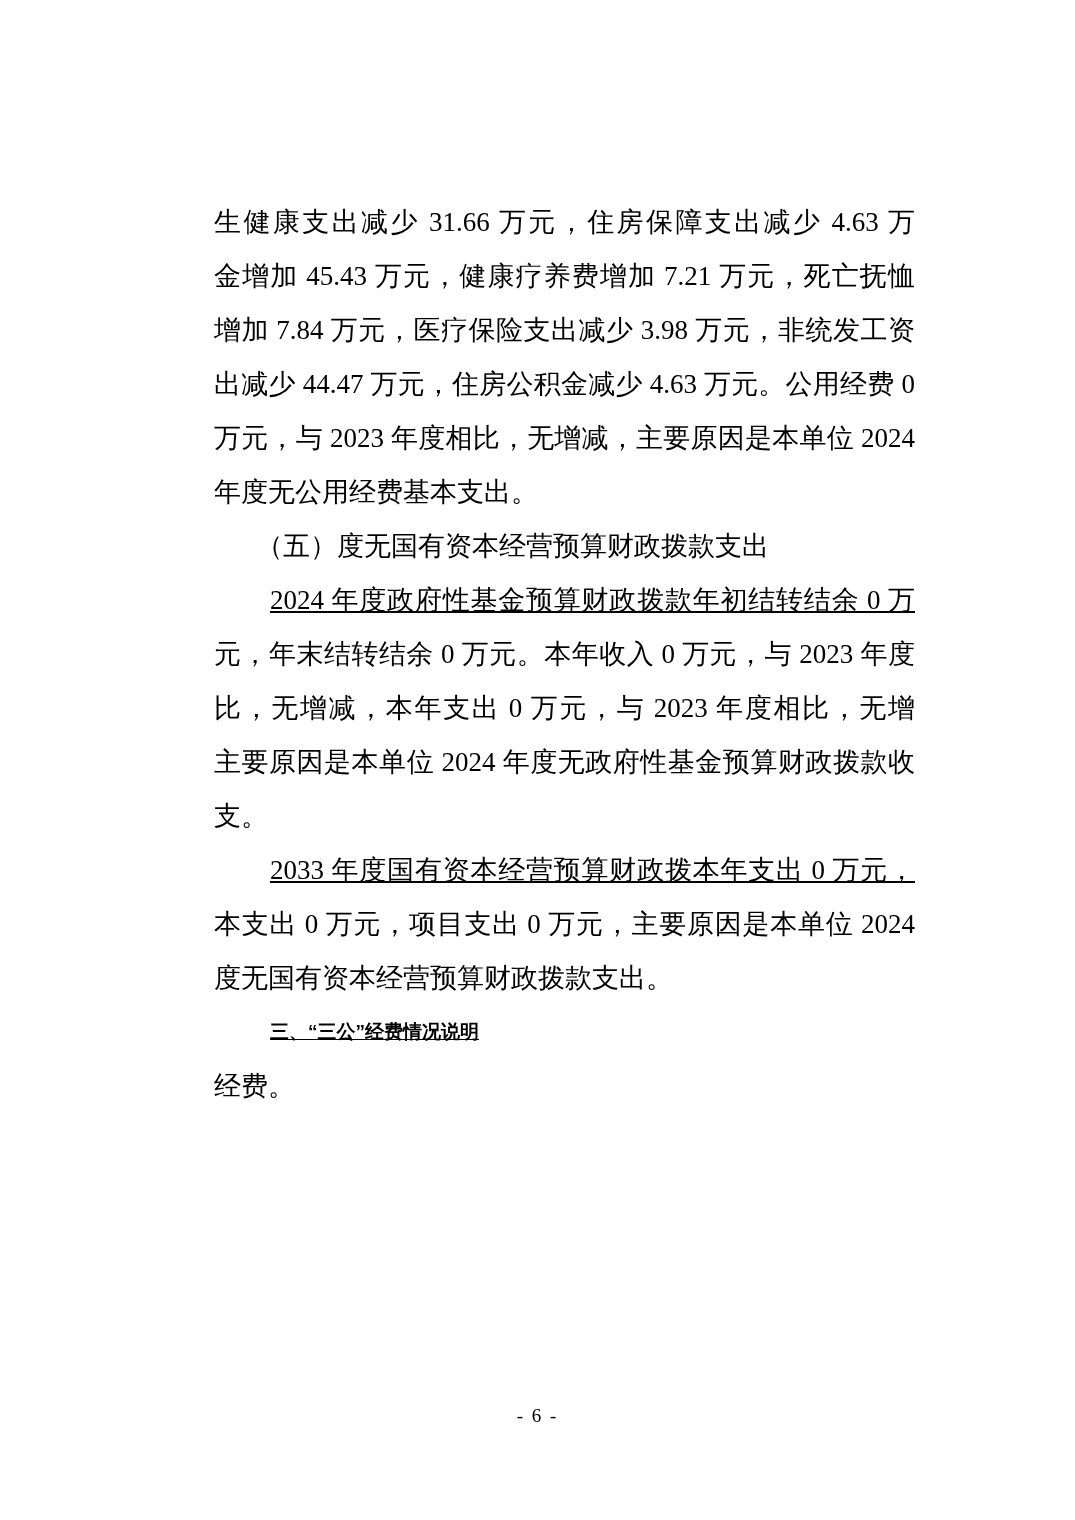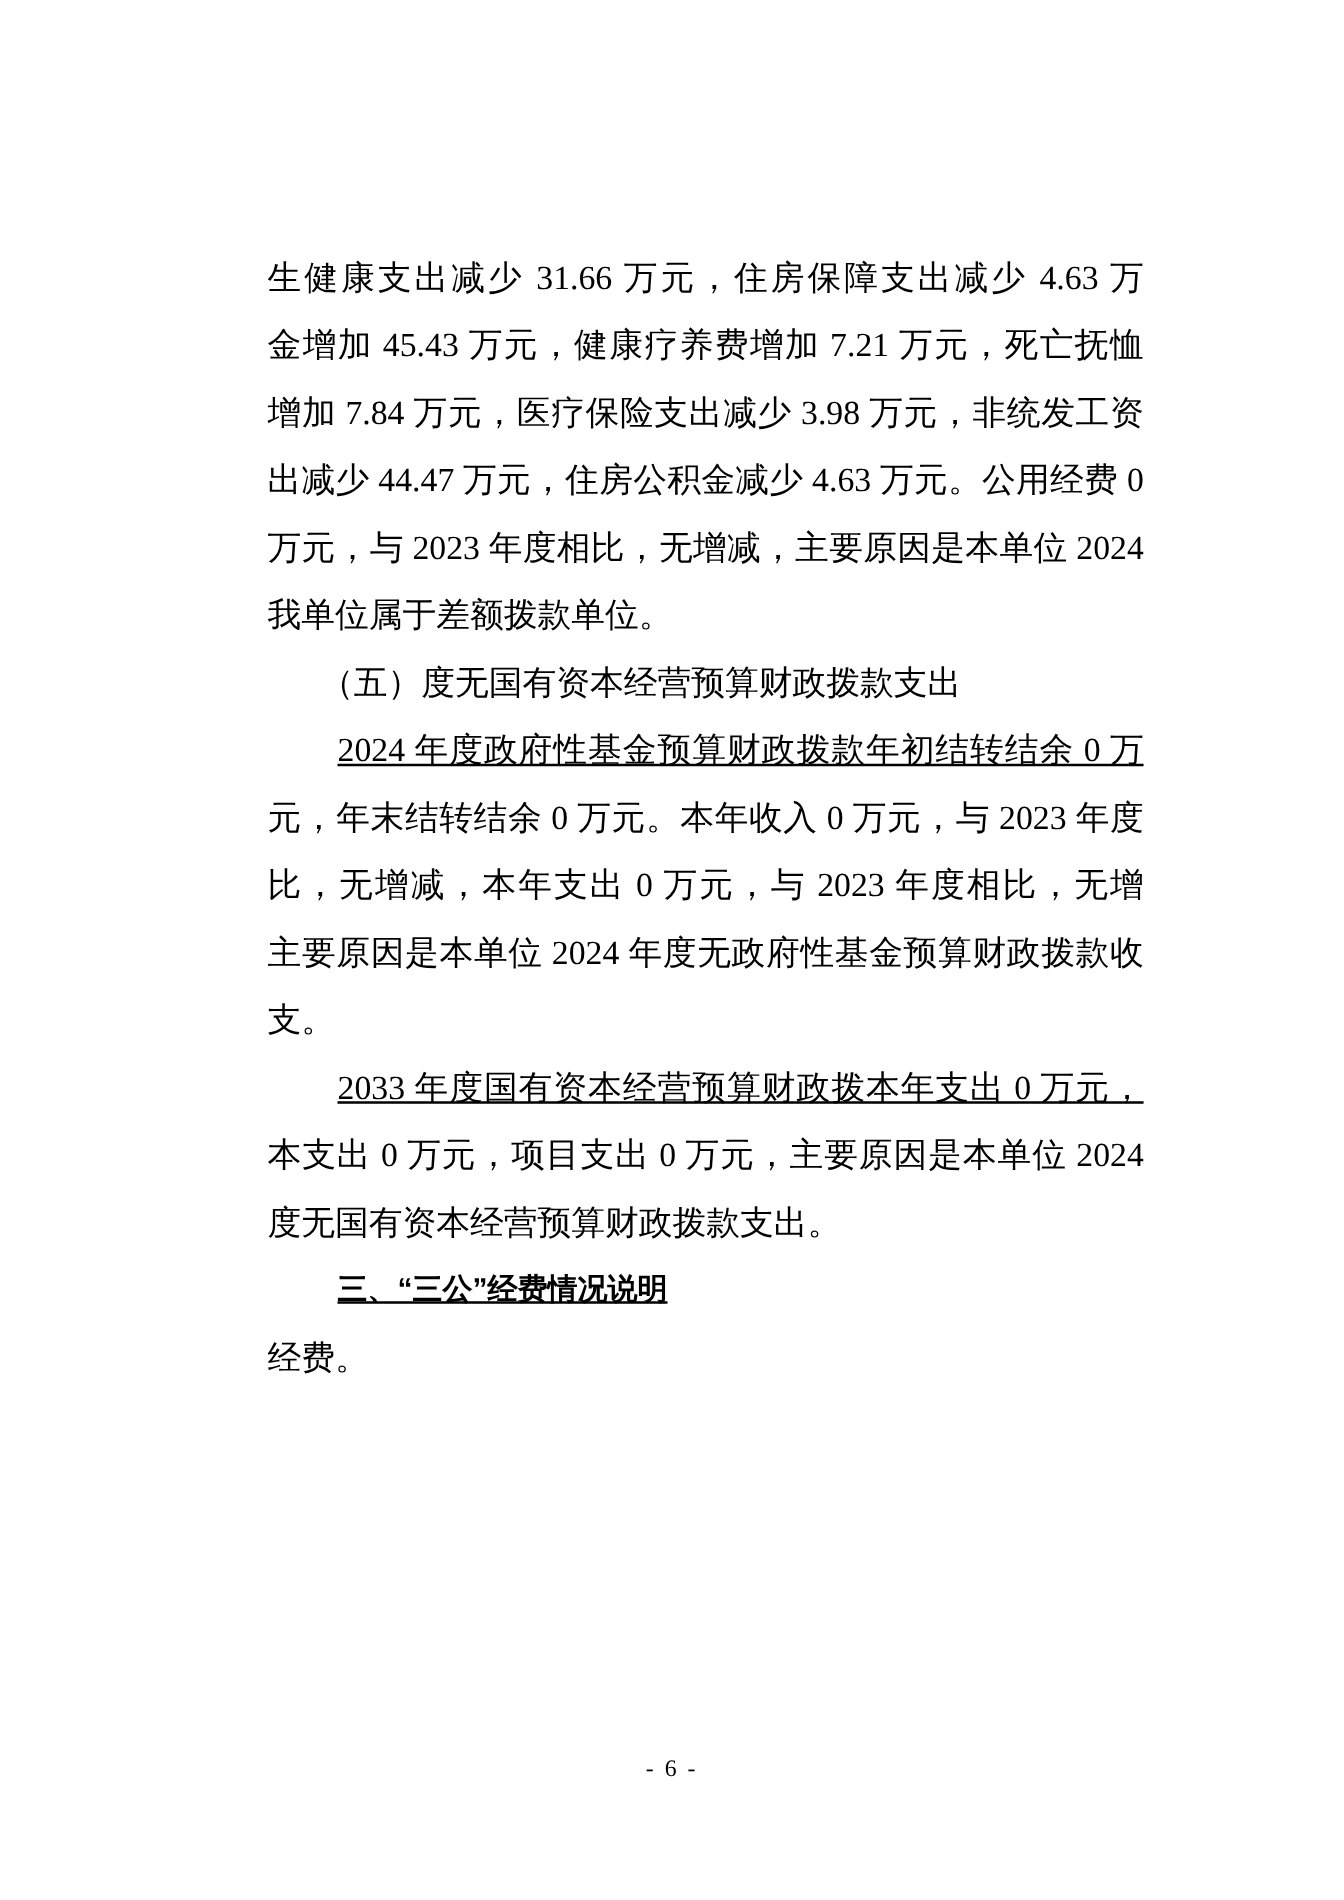--- a/index.html
+++ b/index.html
@@ -37,21 +37,21 @@
     overflow: hidden;
   }
   .indent-two { text-indent: 56px; text-decoration: underline; }
   .indent-paren { text-indent: 42px; }
   .style-subheading {
     font-family: "Liberation Serif", "DejaVu Serif", serif;
   }
   .style-heading {
     font-family: "Liberation Sans", "DejaVu Sans", sans-serif;
     font-weight: 700;
-    font-size: 24px;
+    font-size: 19px;
   }
   .page-footer {
     position: absolute;
     top: 1405px;
     left: 0;
     width: 100%;
     text-align: center;
     font-size: 19px;
     letter-spacing: 2px;
     font-family: "Liberation Serif", "DejaVu Serif", serif;
@@ -61,21 +61,21 @@
 </head>
 <body>
 
 <div class="page">
   <div class="doc-body">
       <div class="line style-body justify">生健康支出减少 31.66 万元，住房保障支出减少 4.63 万元。</div>
       <div class="line style-body justify">金增加 45.43 万元，健康疗养费增加 7.21 万元，死亡抚恤金</div>
       <div class="line style-body justify">增加 7.84 万元，医疗保险支出减少 3.98 万元，非统发工资支</div>
       <div class="line style-body justify">出减少 44.47 万元，住房公积金减少 4.63 万元。公用经费 0</div>
       <div class="line style-body justify">万元，与 2023 年度相比，无增减，主要原因是本单位 2024</div>
-      <div class="line style-body">我单位属于差额拨款单位。</div>
+      <div class="line style-body">年度无公用经费基本支出。</div>
       <div class="line style-subheading indent-paren">（五）度无国有资本经营预算财政拨款支出</div>
       <div class="line style-body justify indent-two">2024 年度政府性基金预算财政拨款年初结转结余 0 万</div>
       <div class="line style-body justify">元，年末结转结余 0 万元。本年收入 0 万元，与 2023 年度相</div>
       <div class="line style-body justify">比，无增减，本年支出 0 万元，与 2023 年度相比，无增减，</div>
       <div class="line style-body justify">主要原因是本单位 2024 年度无政府性基金预算财政拨款收</div>
       <div class="line style-body">支。</div>
       <div class="line style-body justify indent-two">2033 年度国有资本经营预算财政拨本年支出 0 万元，基</div>
       <div class="line style-body justify">本支出 0 万元，项目支出 0 万元，主要原因是本单位 2024 年</div>
       <div class="line style-body">度无国有资本经营预算财政拨款支出。</div>
       <div class="line style-heading indent-two">三、“三公”经费情况说明</div>

